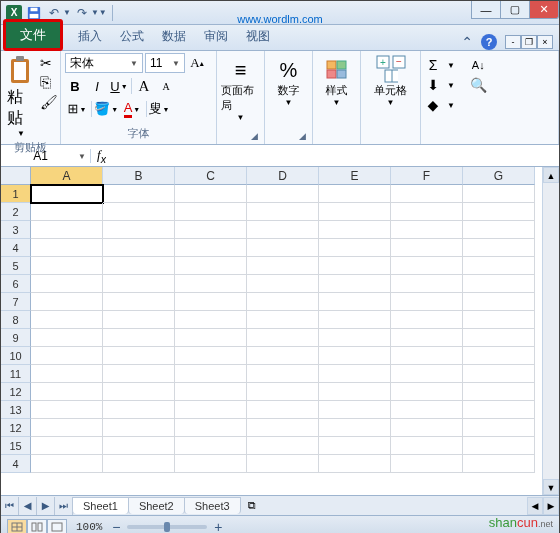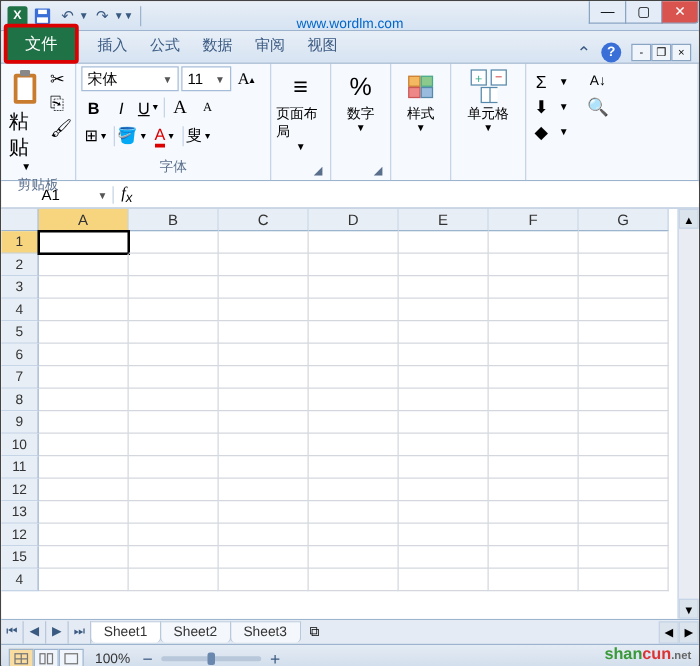--- a/index.html
+++ b/index.html
@@ -108,25 +108,25 @@
 .hscroll { flex: 1; display: flex; justify-content: flex-end; }
 .hscroll .arrow { width: 16px; background: #dbe3ed; border: 1px solid #c5d4e6; text-align: center; font-size: 9px; line-height: 16px; }
 
 
 .statusbar { height: 22px; background: linear-gradient(#e4ebf4, #cfdceb); border-top: 1px solid #9db4cf; display: flex; align-items: center; padding: 0 6px; font-size: 11px; color: #333; }
 .status-left { flex: 1; }
 .viewbtns { display: flex; gap: 0; margin-right: 6px; }
 .vbtn { width: 20px; height: 16px; border: 1px solid #9db4cf; background: #f0f5fb; display: flex; align-items: center; justify-content: center; }
 .vbtn.active { background: #f9dca0; }
 .zoom { display: flex; align-items: center; gap: 4px; }
-.zoom .pct { margin: 0 3px; }
+.zoom .pct { margin: 0 3px; font-family: Liberation Mono, monospace; }
 .zoom-slider { width: 80px; height: 4px; background: #b8c7da; position: relative; border-radius: 2px; }
 .zoom-thumb { position: absolute; left: 50%; top: -3px; width: 6px; height: 10px; background: #6a88ad; border-radius: 2px; transform: translateX(-50%); }
 .zminus, .zplus { width: 14px; text-align: center; font-size: 14px; color: #3b5a82; }
-.brand { position: absolute; right: 6px; bottom: 2px; font-size: 13px; font-weight: bold; }
+.brand { position: absolute; right: 6px; bottom: 2px; font-size: 13px; font-weight: normal; }
 .brand .g { color: #3a9a3a; }
 .brand .r { color: #d33; }
 </style>
 </head>
 <body>
 
 <div class="window">
 
   <div class="titlebar">
     <div class="qat">

